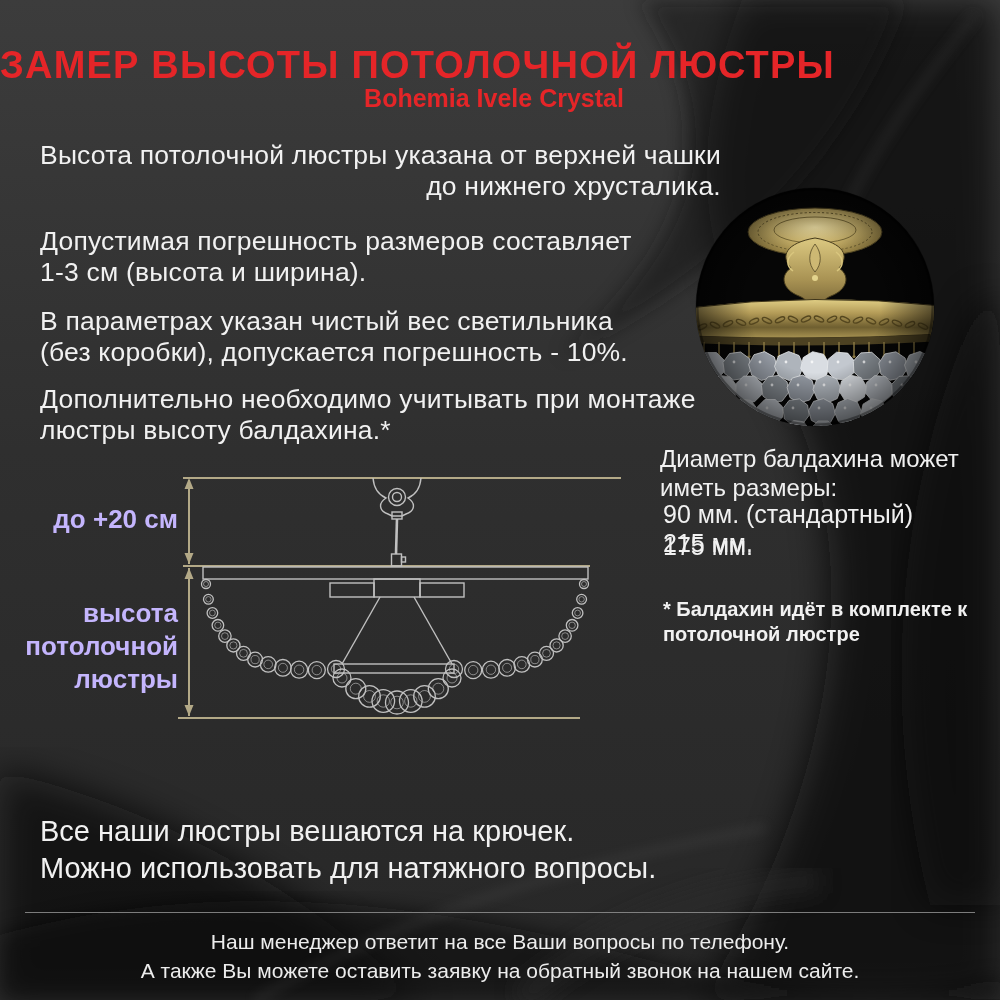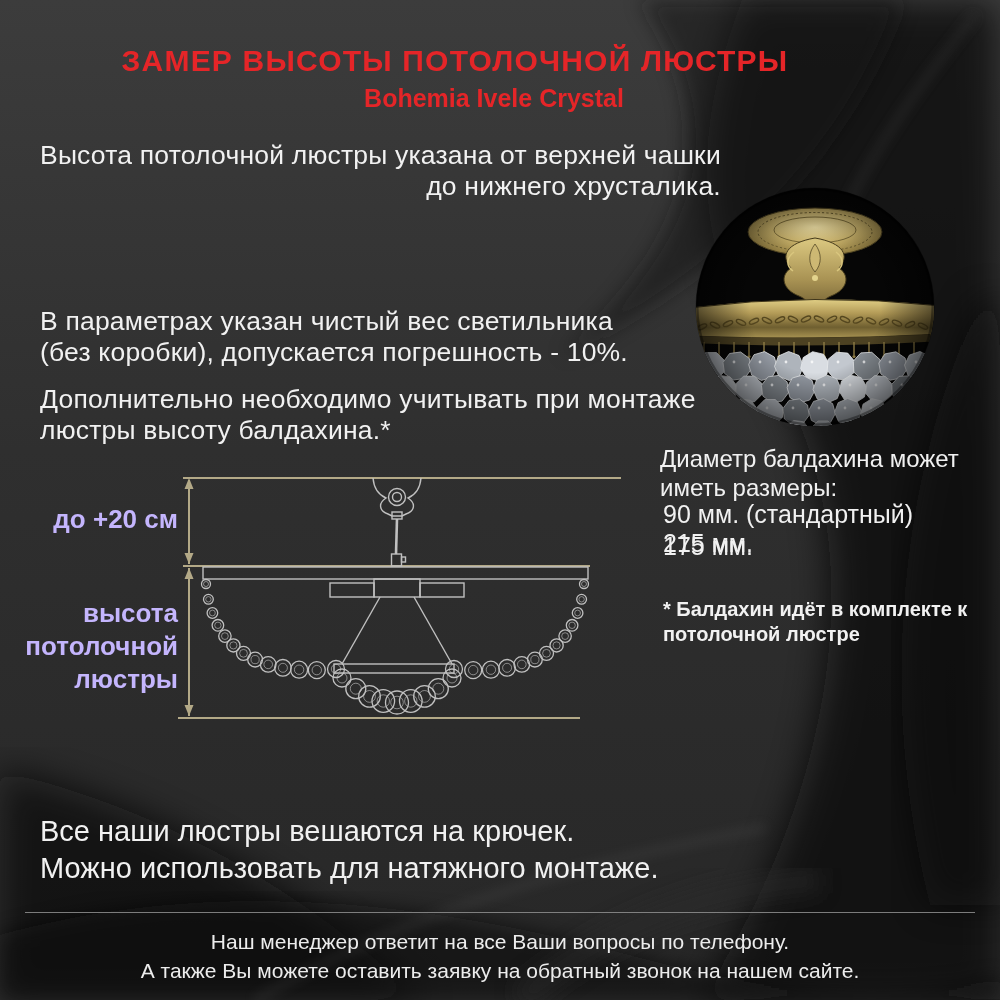--- a/index.html
+++ b/index.html
@@ -3,21 +3,21 @@
 <meta charset="utf-8">
 <style>
   html,body{margin:0;padding:0;background:#141414;}
   #canvas{
     position:relative;width:1000px;height:1000px;overflow:hidden;
     font-family:"Liberation Sans", sans-serif;color:#f1f1f1;
     background:#2e2e2e;
   }
   .abs{position:absolute;}
   svg.layer{position:absolute;left:0;top:0;}
-  .title{top:44px;left:0;width:910px;text-align:center;font-size:30px;font-weight:600;
+  .title{top:44px;left:0;width:910px;font-size:38px;font-weight:600;
          letter-spacing:1.2px;color:var(--accent,#e52528);}
   .subtitle{top:84px;left:0;width:988px;text-align:center;font-size:25px;font-weight:600;
          color:var(--accent,#e52528);}
   .para{left:40px;font-size:26.5px;line-height:31px;white-space:pre-line;letter-spacing:.2px;}
   #p1{top:140px;text-align:right;} #p2{top:226px;} #p3{top:306px;} #p4{top:384px;}
   .dimlabel{font-size:26px;font-weight:600;text-align:right;white-space:pre-line;color:#c4b5fd;}
   #lblGap{left:20px;top:504px;width:158px;}
   #lblHeight{left:20px;top:597px;width:158px;line-height:33px;}
   .rheading{left:660px;top:444px;font-size:24px;line-height:29px;white-space:pre-line;}
   .rsize{left:663px;font-size:25px;}
@@ -64,20 +64,22 @@
     <path d="M0,935 C205,878 420,898 640,958 C782,996 900,1000 1000,978 L1000,1000 L0,1000 Z" fill="#101010" opacity="0.6" filter="url(#b10)"></path>
     <path d="M255,1000 C425,902 605,858 765,828" stroke="#6d6d6d" stroke-width="4" fill="none" opacity="0.33" filter="url(#b6)"></path>
     <path d="M520,1000 C600,930 700,890 820,880" stroke="#2a2a2a" stroke-width="26" fill="none" opacity="0.55" filter="url(#b10)"></path>
   </svg>
 
   <div class="abs title">ЗАМЕР ВЫСОТЫ ПОТОЛОЧНОЙ ЛЮСТРЫ</div>
   <div class="abs subtitle">Bohemia Ivele Crystal</div>
 
   <div class="abs para" id="p1">Высота потолочной люстры указана от верхней чашки
 до нижнего хрусталика.</div>
+  <div class="abs para" id="p2">Допустимая погрешность размеров составляет
+1-3 см (высота и ширина).</div>
   <div class="abs para" id="p3">В параметрах указан чистый вес светильника
 (без коробки), допускается погрешность - 10%.</div>
   <div class="abs para" id="p4">Дополнительно необходимо учитывать при монтаже
 люстры  высоту балдахина.*</div>
 
   <svg class="abs" style="left:694px;top:186px;" width="242" height="242" viewBox="0 0 242 242">
     <defs>
       <radialGradient id="goldR" cx="0.5" cy="0.4" r="0.75">
         <stop offset="0" stop-color="#f0e1a6"></stop>
           <stop offset="0.45" stop-color="#c9b26a"></stop>
@@ -360,19 +362,19 @@
 
   <div class="abs rheading">Диаметр балдахина может
 иметь размеры:</div>
   <div class="abs rsize" id="sz0">90 мм. (стандартный)</div>
   <div class="abs rsize" id="sz1">215 мм.</div>
   <div class="abs rsize" id="sz2">175 мм.</div>
   <div class="abs rnote">* Балдахин идёт в комплекте к
 потолочной люстре</div>
 
   <div class="abs hook">Все наши люстры вешаются на крючек.
-Можно использовать для натяжного монтаже.</div>
+Можно использовать для натяжного вопросы.</div>
 
   <div class="abs divider"></div>
   <div class="abs footer">Наш менеджер ответит на все Ваши вопросы по телефону.
 А также Вы  можете оставить заявку на обратный звонок на нашем сайте.</div>
 
 </div>
 
 </body></html>

